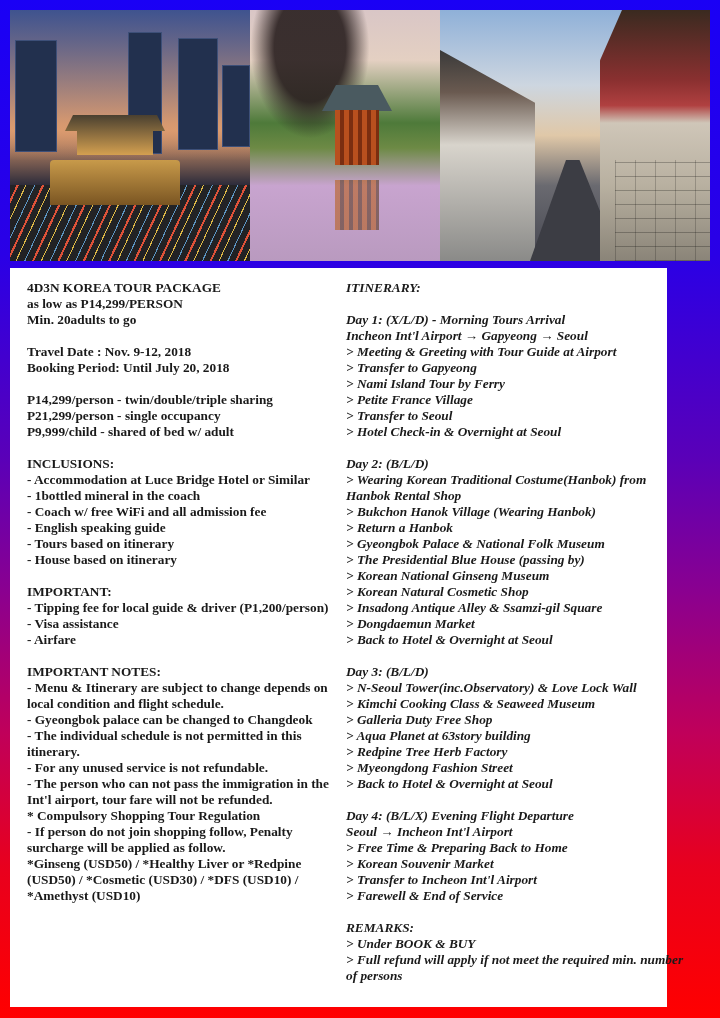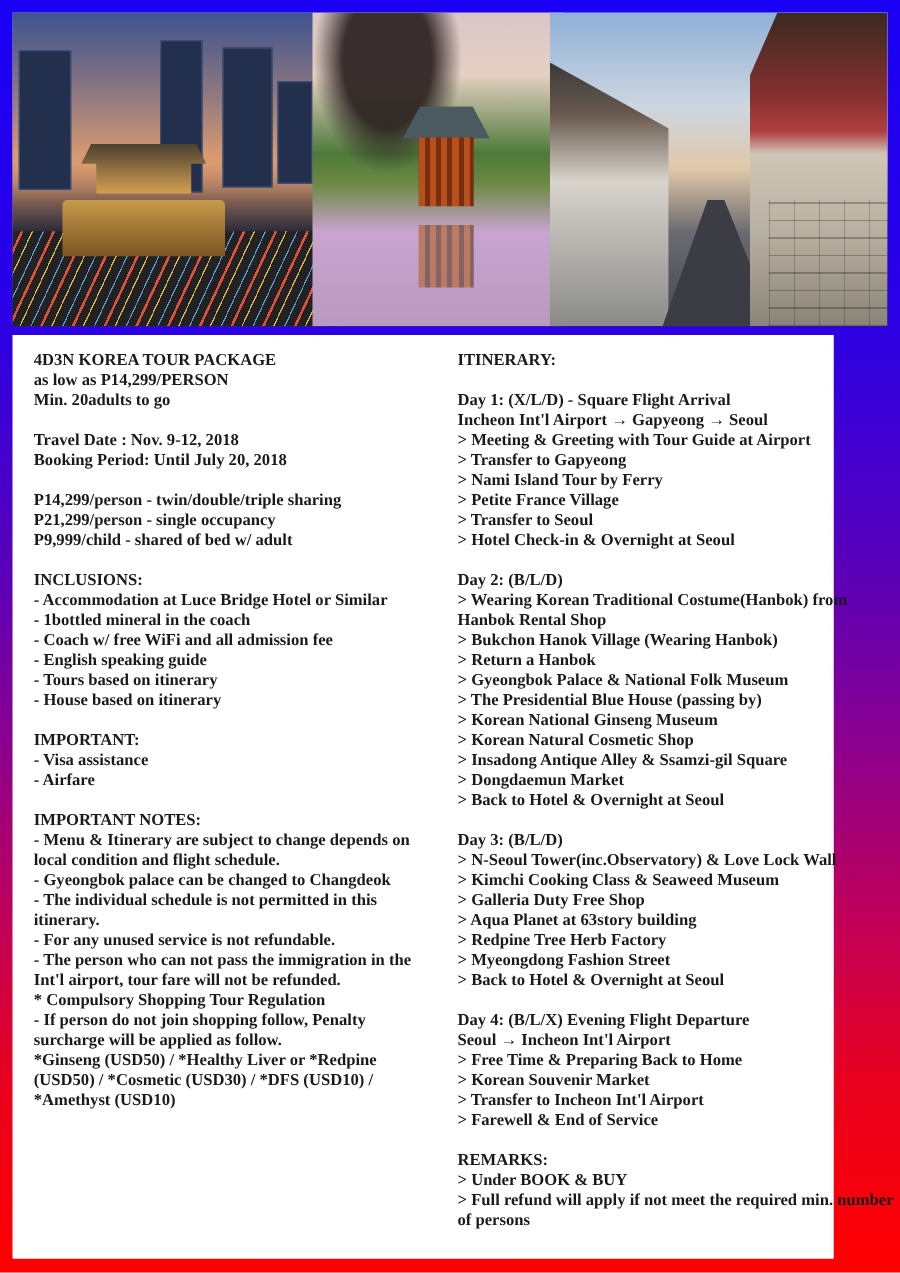--- a/index.html
+++ b/index.html
@@ -45,21 +45,21 @@
       background: linear-gradient(180deg,#3a2a20 0%,#8a3030 28%,#b04040 38%,#cfc6b8 45%,#b8b0a0 70%,#8a8478 100%); clip-path: polygon(20% 0,100% 0,100% 100%,0 100%,0 20%); }
     .wall-pattern { position: absolute; right: 0; top: 150px; width: 95px; height: 101px;
       background: repeating-linear-gradient(0deg, rgba(0,0,0,.25) 0 1px, transparent 1px 14px), repeating-linear-gradient(90deg, rgba(0,0,0,.2) 0 1px, transparent 1px 20px); }
 
     .panel {
       position: absolute; left: 10px; top: 268px; width: 657px; height: 739px;
       background: #ffffff;
     }
     .col { position: absolute; top: 12px; font-weight: bold; font-size: 13.3px; line-height: 16px; color: #1a1a1a; }
     .col-left { left: 17px; width: 312px; }
-    .col-right { left: 356px; width: 352px; }
+    .col-right { left: 336px; width: 352px; font-style: italic; }
     .line { white-space: pre-wrap; min-height: 16px; }
     .gap { height: 16px; }
   </style>
 </head>
 <body>
 
 <div class="photo">
   <div class="seg seg-city">
     <div class="tower" style="left:5px;top:30px;width:40px;height:110px;"></div>
     <div class="tower" style="left:118px;top:22px;width:32px;height:120px;"></div>
@@ -106,20 +106,21 @@
       <div class="line">- Accommodation at Luce Bridge Hotel or Similar</div>
       <div class="line">- 1bottled mineral in the coach</div>
       <div class="line">- Coach w/ free WiFi and all admission fee</div>
       <div class="line">- English speaking guide</div>
       <div class="line">- Tours based on itinerary</div>
       <div class="line">- House based on itinerary</div>
     </div>
     <div class="gap"></div>
     <div>
       <div class="line">IMPORTANT:</div>
+      <div class="line">- Tipping fee for local guide &amp; driver (P1,200/person)</div>
       <div class="line">- Visa assistance</div>
       <div class="line">- Airfare</div>
     </div>
     <div class="gap"></div>
     <div>
       <div class="line">IMPORTANT NOTES:</div>
       <div class="line">- Menu &amp; Itinerary are subject to change depends on</div>
       <div class="line">local condition and flight schedule.</div>
       <div class="line">- Gyeongbok palace can be changed to Changdeok</div>
       <div class="line">- The individual schedule is not permitted in this</div>
@@ -133,21 +134,21 @@
       <div class="line">*Ginseng (USD50) / *Healthy Liver or *Redpine</div>
       <div class="line">(USD50) / *Cosmetic (USD30) / *DFS (USD10) /</div>
       <div class="line">*Amethyst (USD10)</div>
     </div>
   </div>
 
   <div class="col col-right">
     <div class="line">ITINERARY:</div>
     <div class="gap"></div>
     <div>
-      <div class="line">Day 1: (X/L/D) - Square Flight Arrival</div>
+      <div class="line">Day 1: (X/L/D) - Morning Tours Arrival</div>
       <div class="line">Incheon Int'l Airport → Gapyeong → Seoul</div>
       <div class="line">&gt; Meeting &amp; Greeting with Tour Guide at Airport</div>
       <div class="line">&gt; Transfer to Gapyeong</div>
       <div class="line">&gt; Nami Island Tour by Ferry</div>
       <div class="line">&gt; Petite France Village</div>
       <div class="line">&gt; Transfer to Seoul</div>
       <div class="line">&gt; Hotel Check-in &amp; Overnight at Seoul</div>
     </div>
     <div class="gap"></div>
     <div>

